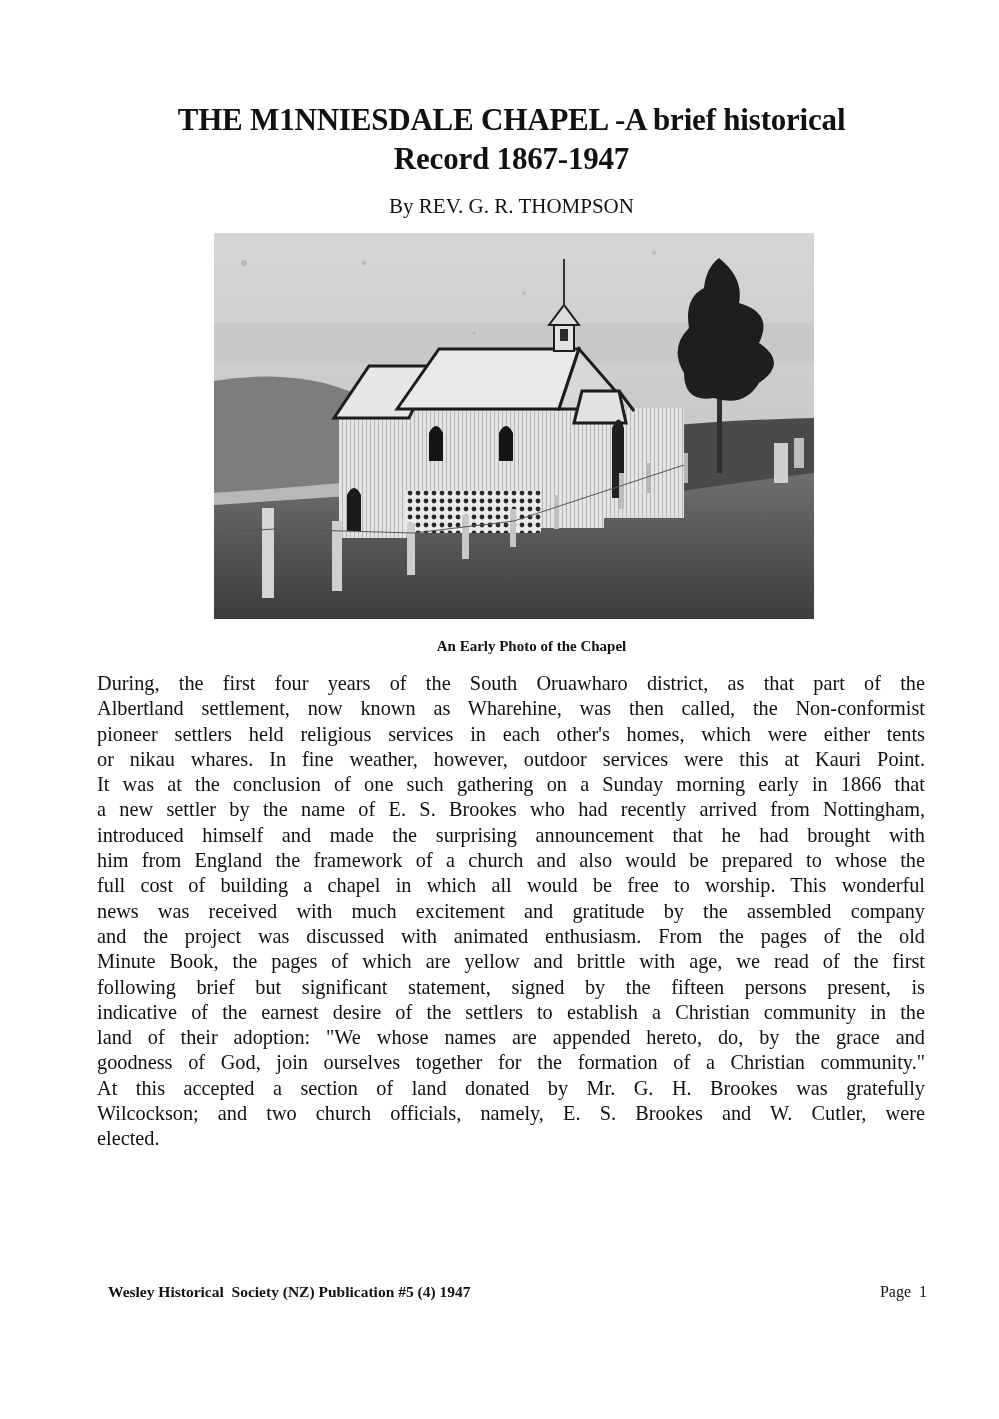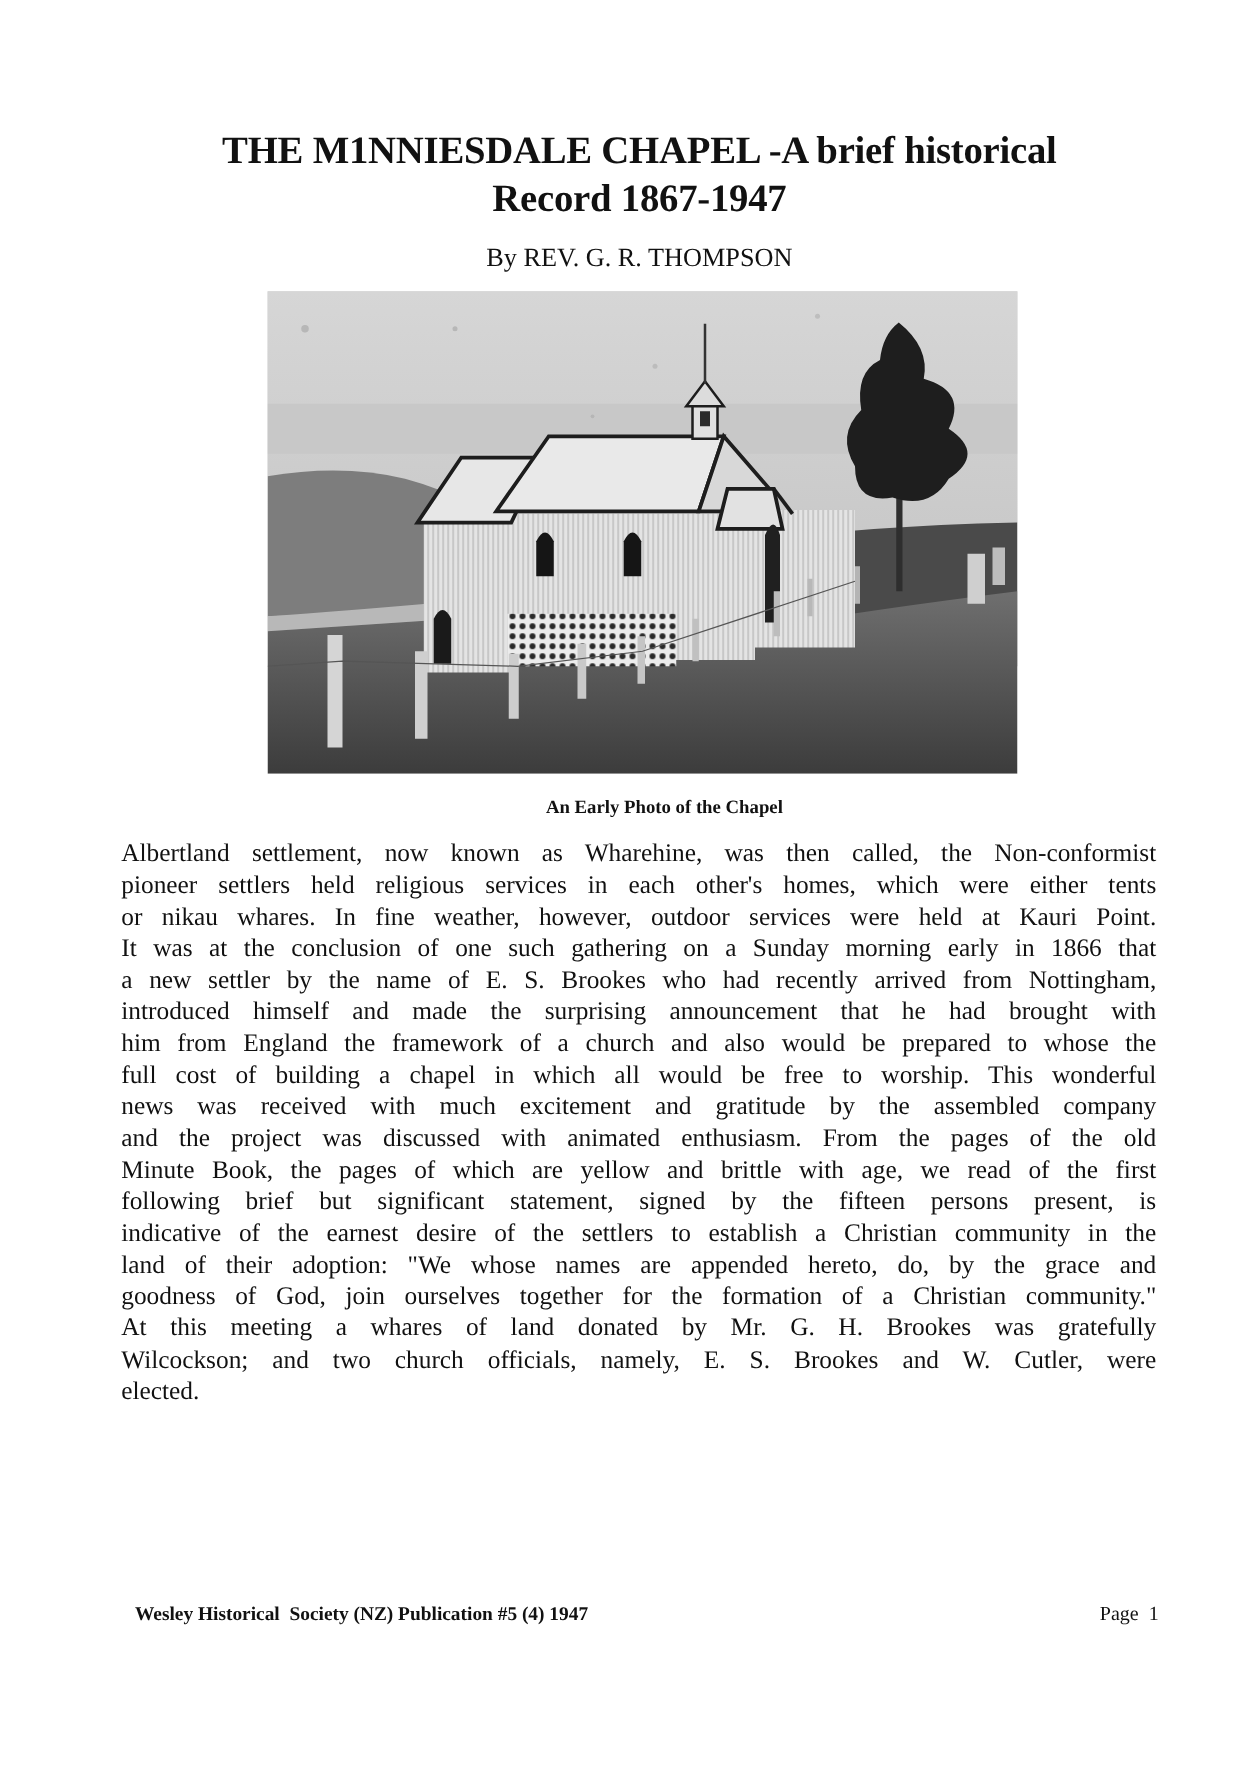--- a/index.html
+++ b/index.html
@@ -188,36 +188,37 @@
       <circle cx="150" cy="30" r="2" fill="#9a9a9a" opacity="0.5"></circle>
       <circle cx="310" cy="60" r="2" fill="#9a9a9a" opacity="0.4"></circle>
       <circle cx="440" cy="20" r="2" fill="#9a9a9a" opacity="0.4"></circle>
       <circle cx="260" cy="100" r="1.5" fill="#9a9a9a" opacity="0.4"></circle>
     </svg>
   </div>
 
   <div class="caption">An Early Photo of the Chapel</div>
 
   <div class="body-text">
+    <span class="ln">During, the first four years of the South Oruawharo district, as that part of the</span>
     <span class="ln">Albertland settlement, now known as Wharehine, was then called, the Non-conformist</span>
     <span class="ln">pioneer settlers held religious services in each other's homes, which were either tents</span>
-    <span class="ln">or nikau whares. In fine weather, however, outdoor services were held at Kauri Point.</span>
+    <span class="ln">or nikau whares. In fine weather, however, outdoor services were this at Kauri Point.</span>
     <span class="ln">It was at the conclusion of one such gathering on a Sunday morning early in 1866 that</span>
     <span class="ln">a new settler by the name of E. S. Brookes who had recently arrived from Nottingham,</span>
     <span class="ln">introduced himself and made the surprising announcement that he had brought with</span>
     <span class="ln">him from England the framework of a church and also would be prepared to whose the</span>
     <span class="ln">full cost of building a chapel in which all would be free to worship. This wonderful</span>
     <span class="ln">news was received with much excitement and gratitude by the assembled company</span>
     <span class="ln">and the project was discussed with animated enthusiasm. From the pages of the old</span>
     <span class="ln">Minute Book, the pages of which are yellow and brittle with age, we read of the first</span>
     <span class="ln">following brief but significant statement, signed by the fifteen persons present, is</span>
     <span class="ln">indicative of the earnest desire of the settlers to establish a Christian community in the</span>
     <span class="ln">land of their adoption: "We whose names are appended hereto, do, by the grace and</span>
     <span class="ln">goodness of God, join ourselves together for the formation of a Christian community."</span>
-    <span class="ln">At this meeting a whares of land donated by Mr. G. H. Brookes was gratefully</span>
+    <span class="ln">At this accepted a section of land donated by Mr. G. H. Brookes was gratefully</span>
     <span class="ln">Wilcockson; and two church officials, namely, E. S. Brookes and W. Cutler, were</span>
     <span class="ln last">elected.</span>
   </div>
 
   <div class="footer-left" style="white-space:pre;">Wesley Historical  Society (NZ) Publication #5 (4) 1947</div>
   <div class="footer-right">Page 1</div>
 
 </div>
 
 </body></html>

